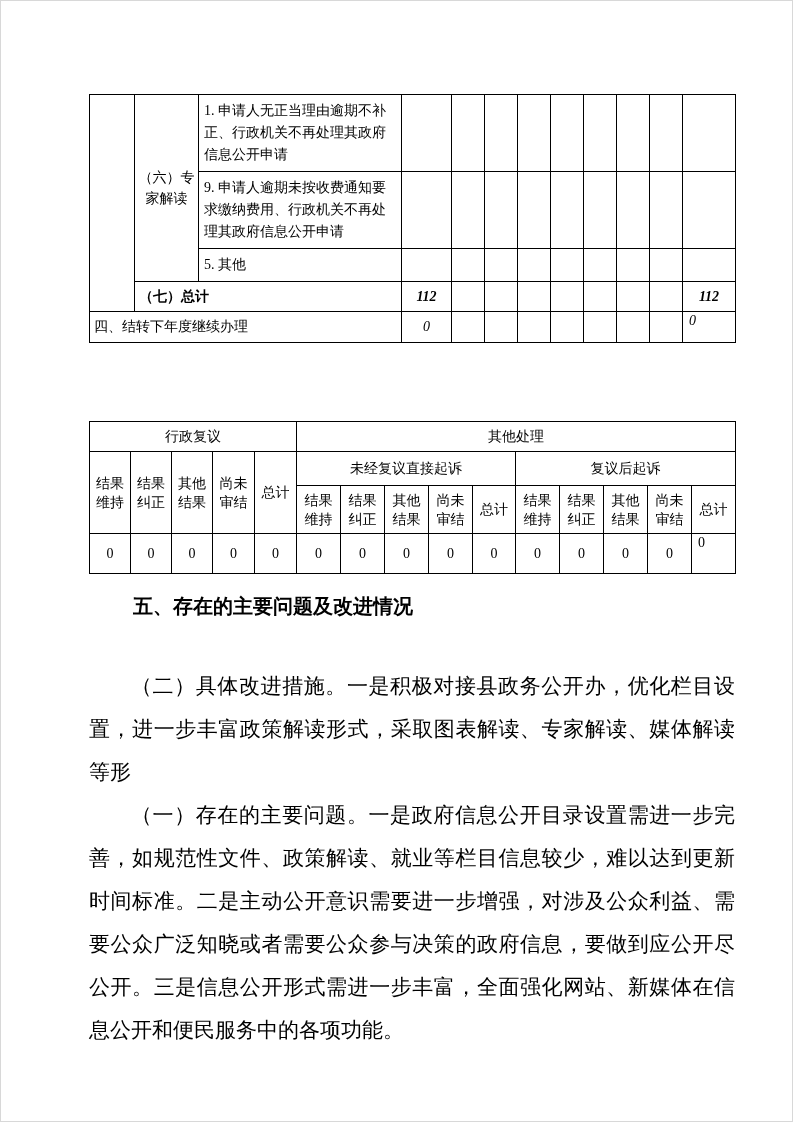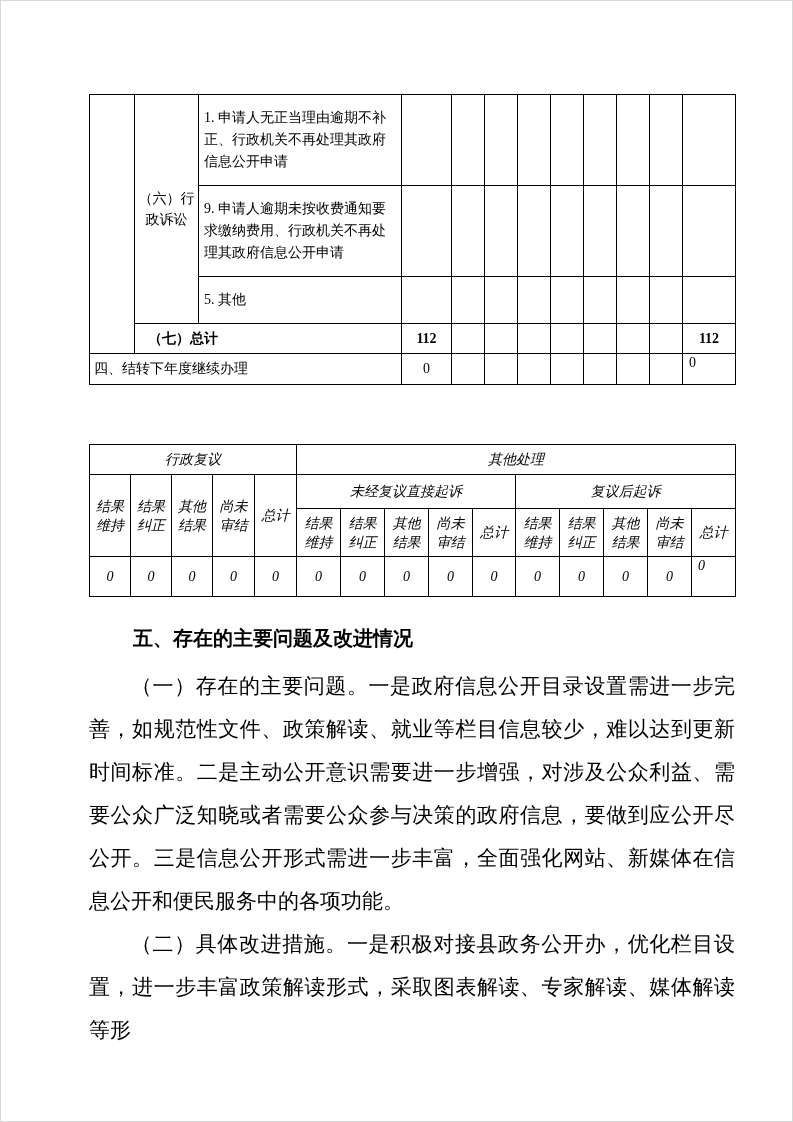--- a/index.html
+++ b/index.html
@@ -26,49 +26,48 @@
     font-weight: normal;
     overflow: hidden;
   }
   
   .t1 {
     position: absolute; left: 88px; top: 93px;
     width: 646px;
     font-size: 14px;
   }
   .t1 td { vertical-align: middle; }
-  .t1 .item-cell { text-align: left; padding: 12px 5px; line-height: 22px; }
+  .t1 .item-cell { text-align: left; padding: 5px 5px; line-height: 22px; }
   .t1 .group-cell { text-align: center; padding: 2px 3px; line-height: 21px; }
-  .t1 .num-cell { text-align: center; }
-  .t1 .total-label-cell { text-align: left; padding-left: 13px; font-weight: bold; }
+  .t1 .num-cell { text-align: center; font-style: italic; }
+  .t1 .total-label-cell { text-align: left; padding-left: 4px; font-weight: bold; }
   .t1 .carry-label-cell { text-align: left; padding-left: 4px; font-weight: normal; }
   .t1 .bold { font-weight: bold; }
   .t1 .topleft { vertical-align: top; text-align: left; padding: 1px 0 0 6px; }
   .t1 tr.r-a { height: 67px; }
   .t1 tr.r-b { height: 68px; }
   .t1 tr.r-c { height: 22px; }
   .t1 tr.r-d { height: 30px; }
   .t1 tr.r-e { height: 31px; }
   
   .sec-heading {
     position: absolute; left: 88px; width: 646px;
     font-family: "Liberation Sans", sans-serif;
     font-weight: 700;
     font-size: 20px;
     line-height: 30px;
     padding-left: 44px;
   }
   .h4 { top: 380px; }
-  .h5 { top: 622px; }
+  .h5 { top: 590px; }
   
   .t2 {
-    position: absolute; left: 88px; top: 443px;
+    position: absolute; left: 88px; top: 420px;
     width: 646px;
     font-size: 14px;
-    font-style: italic;
   }
   .t2 th, .t2 td { text-align: center; vertical-align: middle; }
   .t2 .lbl { white-space: pre-line; line-height: 19px; padding: 2px 1px; }
   .t2 .val { font-size: 14px; }
   .t2 .topleft { vertical-align: top; text-align: left; padding: 1px 0 0 6px; }
   .t2 tr.r1 { height: 30px; }
   .t2 tr.r2 { height: 34px; }
   .t2 tr.r3 { height: 48px; }
   .t2 tr.r4 { height: 40px; }
   
@@ -97,21 +96,21 @@
         <col style="width:33px">
       <col style="width:33px">
         <col style="width:33px">
         <col style="width:33px">
         <col style="width:33px">
       <col style="width:53px">
     </colgroup>
     <tbody>
         <tr class="r-a">
       <td rowspan="4"></td>
-      <td rowspan="3" class="group-cell">（六）行政诉讼</td>
+      <td rowspan="3" class="group-cell">（六）专家解读</td>
       <td class="item-cell">1. 申请人无正当理由逾期不补正、行政机关不再处理其政府信息公开申请</td>
       <td class="num-cell"></td>
       <td class="num-cell"></td>
       <td class="num-cell"></td>
       <td class="num-cell"></td>
       <td class="num-cell"></td>
       <td class="num-cell"></td>
       <td class="num-cell"></td>
       <td class="num-cell"></td>
       <td class="num-cell"></td>
@@ -240,17 +239,17 @@
       <td class="val">0</td>
       <td class="val">0</td>
       <td class="val topleft">0</td>
     </tr>
   </tbody>
     </table>
 
   <div class="sec-heading h5">五、存在的主要问题及改进情况</div>
 
   <div class="body-text">
+    <p>（二）具体改进措施。一是积极对接县政务公开办，优化栏目设置，进一步丰富政策解读形式，采取图表解读、专家解读、媒体解读等形</p>
     <p>（一）存在的主要问题。一是政府信息公开目录设置需进一步完善，如规范性文件、政策解读、就业等栏目信息较少，难以达到更新时间标准。二是主动公开意识需要进一步增强，对涉及公众利益、需要公众广泛知晓或者需要公众参与决策的政府信息，要做到应公开尽公开。三是信息公开形式需进一步丰富，全面强化网站、新媒体在信息公开和便民服务中的各项功能。</p>
-    <p>（二）具体改进措施。一是积极对接县政务公开办，优化栏目设置，进一步丰富政策解读形式，采取图表解读、专家解读、媒体解读等形</p>
   </div>
 
 </div>
 
 </body></html>

